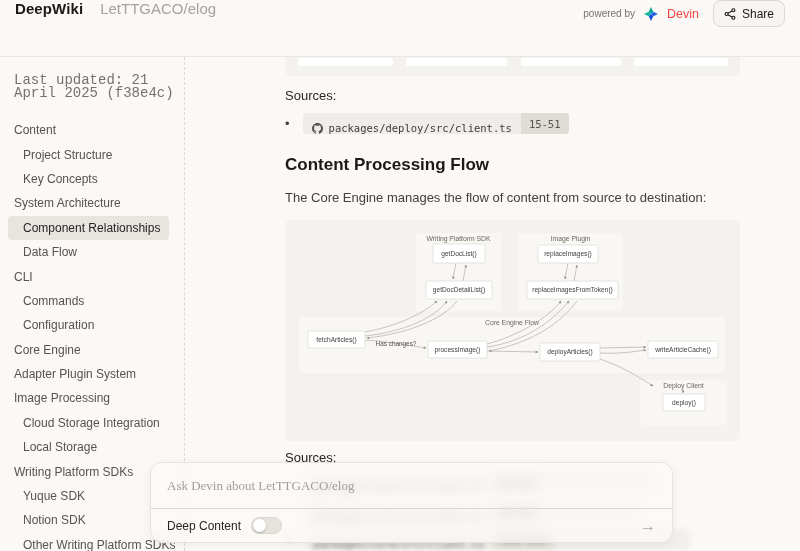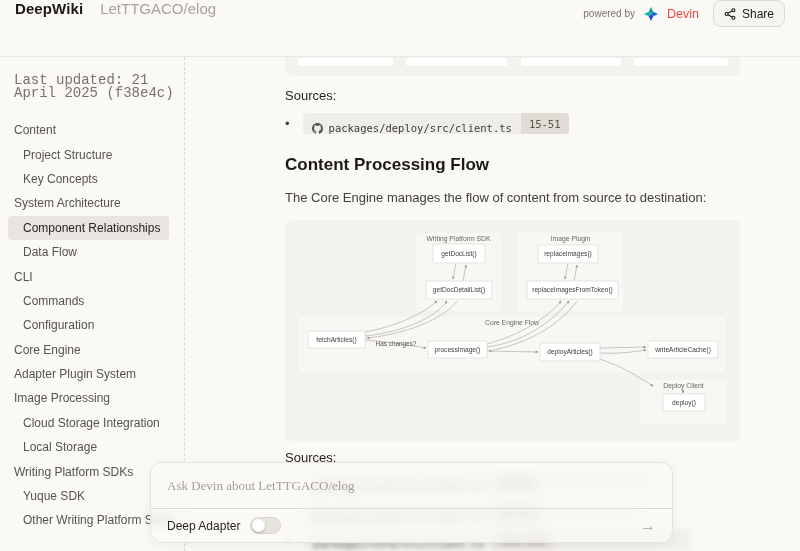--- a/index.html
+++ b/index.html
@@ -130,20 +130,21 @@
     <div class="nav-item lvl1">CLI</div>
     <div class="nav-item lvl2">Commands</div>
     <div class="nav-item lvl2">Configuration</div>
     <div class="nav-item lvl1">Core Engine</div>
     <div class="nav-item lvl1">Adapter Plugin System</div>
     <div class="nav-item lvl1">Image Processing</div>
     <div class="nav-item lvl2">Cloud Storage Integration</div>
     <div class="nav-item lvl2">Local Storage</div>
     <div class="nav-item lvl1">Writing Platform SDKs</div>
     <div class="nav-item lvl2">Yuque SDK</div>
+    <div class="nav-item lvl2">Notion SDK</div>
     <div class="nav-item lvl2">Other Writing Platform SDKs</div>
   </nav>
 
   <div class="src-label" style="top:88px;">Sources:</div>
 
   <div class="src-row" style="left:285px; top:113px;">
     <span class="bullet">•</span>
     <span class="pill">
       <span class="pill-main">
         <span style="display:inline-flex;">
@@ -261,21 +262,21 @@
       <span>packages/core/src/client.ts</span>
         </span>
       <span class="pill-lines">312-315</span>
     </span>
   </div>
 
   <div class="ask-box">
     <input class="ask-input" type="text" placeholder="Ask Devin about LetTTGACO/elog" style="">
     <div class="ask-divider"></div>
     <div class="ask-bottom">
-      <span class="dr-label">Deep Adapter</span>
+      <span class="dr-label">Deep Content</span>
       <span class="toggle">
         <span class="knob"></span>
       </span>
       <span class="send-arrow">→</span>
     </div>
   </div>
 
 </div>
 
 </body></html>

